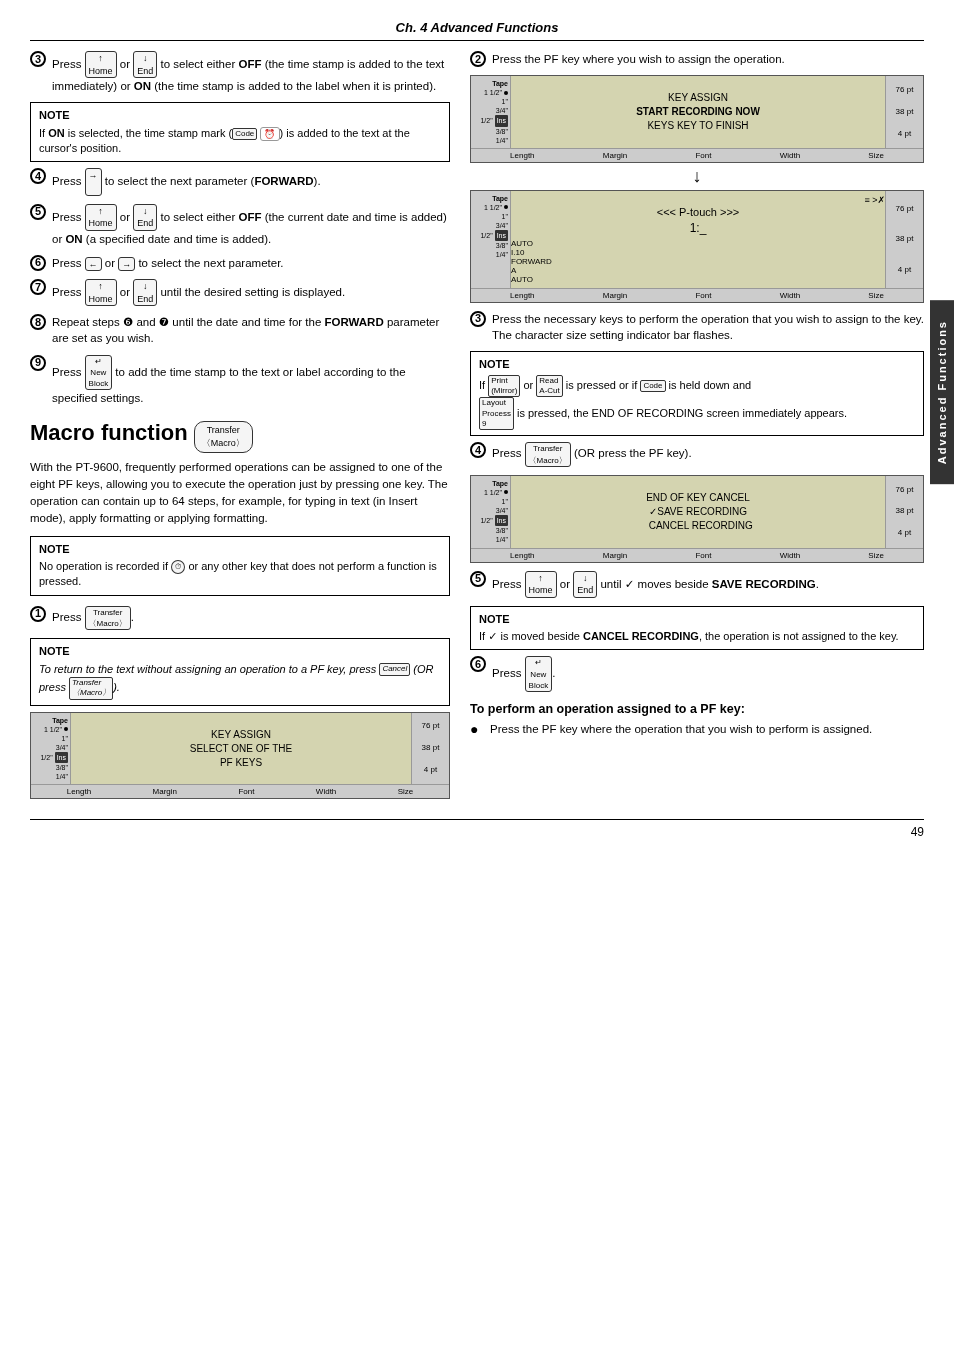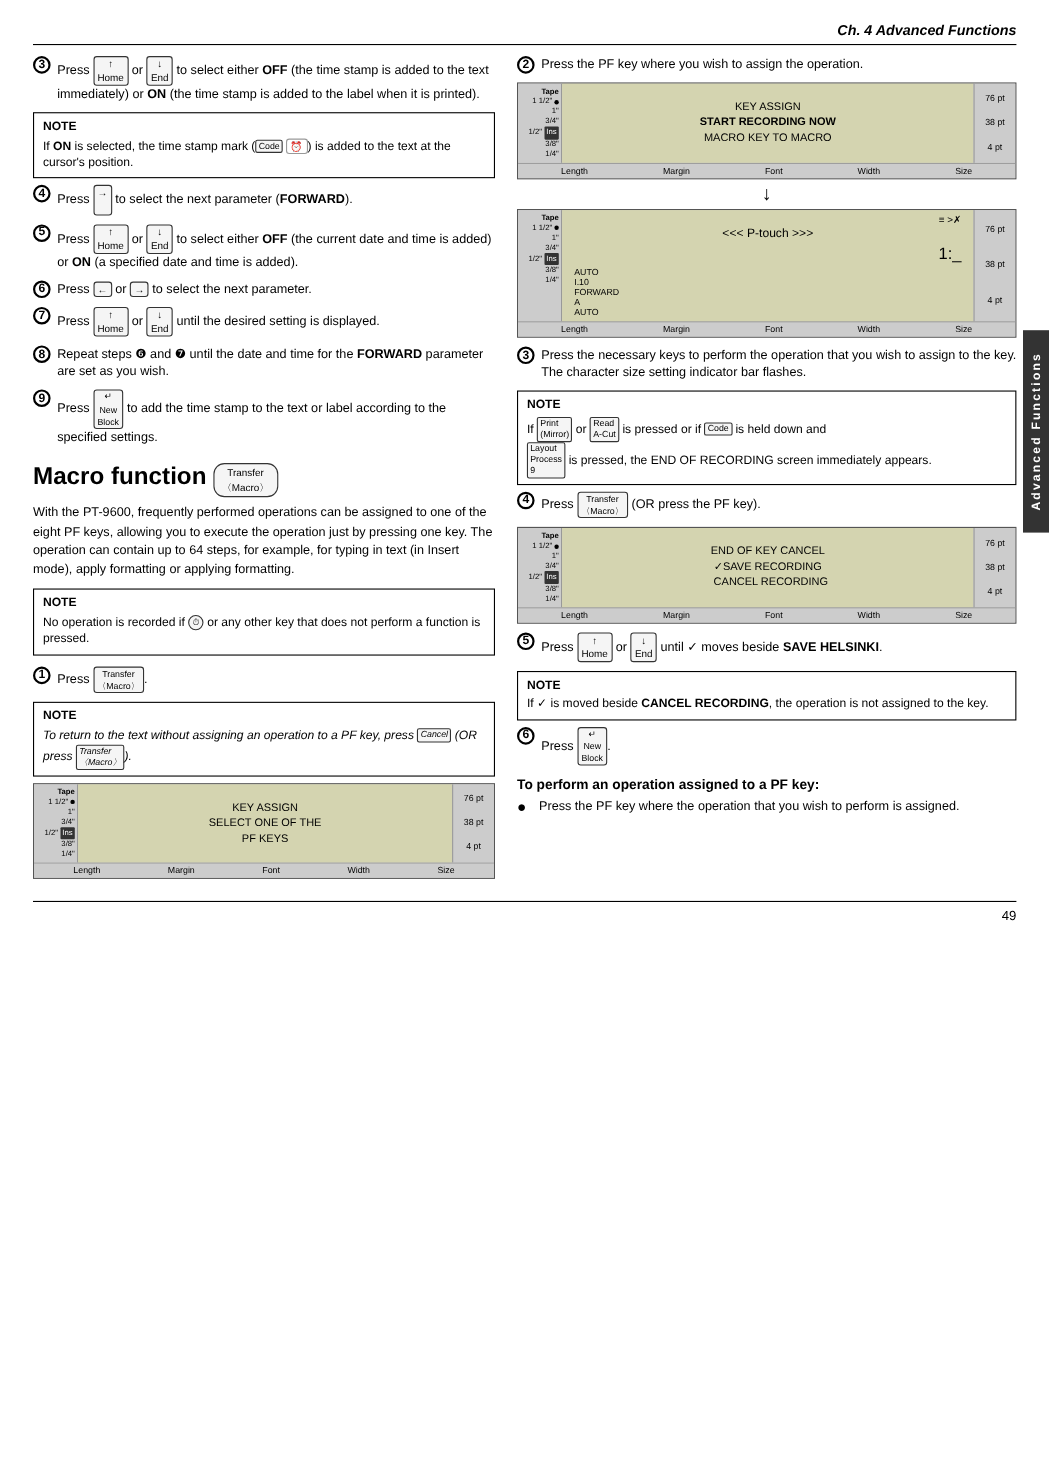--- a/index.html
+++ b/index.html
@@ -12,21 +12,21 @@
       min-height: 1348px;
       position: relative;
     }
     .page {
       width: 954px;
       min-height: 1348px;
       padding: 20px 30px 30px 30px;
       position: relative;
     }
     .header {
-      text-align: right;
+      text-align: center;
       font-style: italic;
       font-weight: bold;
       font-size: 13px;
       margin-bottom: 10px;
       padding-bottom: 5px;
       border-bottom: 1px solid #000;
     }
     .columns {
       display: flex;
       gap: 20px;
@@ -114,21 +114,21 @@
     }
     .lcd-ins {
       background: #333;
       color: #fff;
       font-size: 7px;
       padding: 1px 2px;
       border-radius: 1px;
     }
     .lcd-main {
       flex: 1;
-      padding: 4px 11px;
+      padding: 4px 0;
       display: flex;
       flex-direction: column;
       justify-content: center;
     }
     .lcd-row {
       line-height: 1.4;
       font-size: 10px;
       text-align: center;
     }
     .lcd-right {
@@ -375,21 +375,21 @@
               <div class="lcd-left-row">
                   <span style="font-size:7px;">3/8"</span>
                 </div>
               <div class="lcd-left-row">
                   <span style="font-size:7px;">1/4"</span>
                 </div>
             </div>
             <div class="lcd-main" style="background:#d4d4b0;">
               <div class="lcd-row">KEY ASSIGN</div>
               <div class="lcd-row" style="font-weight:bold;">START RECORDING NOW</div>
-              <div class="lcd-row">MACRO KEY TO MACRO</div>
+              <div class="lcd-row">KEYS KEY TO FINISH</div>
             </div>
             <div class="lcd-right">
               <div class="lcd-right-row">76 pt</div>
               <div class="lcd-right-row">38 pt</div>
               <div class="lcd-right-row">4 pt</div>
             </div>
           </div>
           <div class="lcd-bottom-labels">
             <span>Length</span>
             <span>Margin</span>
@@ -426,21 +426,21 @@
               <div class="lcd-left-row">
                   <span style="font-size:7px;">3/8"</span>
                 </div>
               <div class="lcd-left-row">
                   <span style="font-size:7px;">1/4"</span>
                 </div>
             </div>
             <div class="lcd-main" style="background:#d4d4b0;">
               <div style="text-align:right;font-size:9px;">≡ &gt;✗</div>
               <div class="lcd-row" style="font-size:11px;">&lt;&lt;&lt;  P-touch  &gt;&gt;&gt;</div>
-              <div class="lcd-row" style="font-size:15px;text-align:right;">1:_</div>
+              <div class="lcd-row" style="font-size:12px;text-align:center;">1:_</div>
               <div style="font-size:8px;display:flex;justify-content:space-between;margin-top:2px;flex-direction:column;">
                 <span>AUTO</span>
                 <span>I.10</span>
                 <span>FORWARD</span>
                 <span>A</span>
                 <span>AUTO</span>
               </div>
             </div>
             <div class="lcd-right">
               <div class="lcd-right-row">76 pt</div>
@@ -525,21 +525,21 @@
             <span>Font</span>
             <span>Width</span>
             <span>Size</span>
           </div>
         </div>
       </div>
 
       <div class="step-item" style="margin-top:8px;">
         <span class="circle-num">5</span>
         <div class="step-content">
-          Press <span class="key-btn">↑<br>Home</span> or <span class="key-btn">↓<br>End</span> until ✓ moves beside <strong>SAVE HELSINKI</strong>.
+          Press <span class="key-btn">↑<br>Home</span> or <span class="key-btn">↓<br>End</span> until ✓ moves beside <strong>SAVE RECORDING</strong>.
         </div>
       </div>
 
       <div class="note-box">
         <div class="note-label">NOTE</div>
         <div>
           If ✓ is moved beside <strong>CANCEL RECORDING</strong>, the operation is not assigned to the key.
         </div>
       </div>
 

